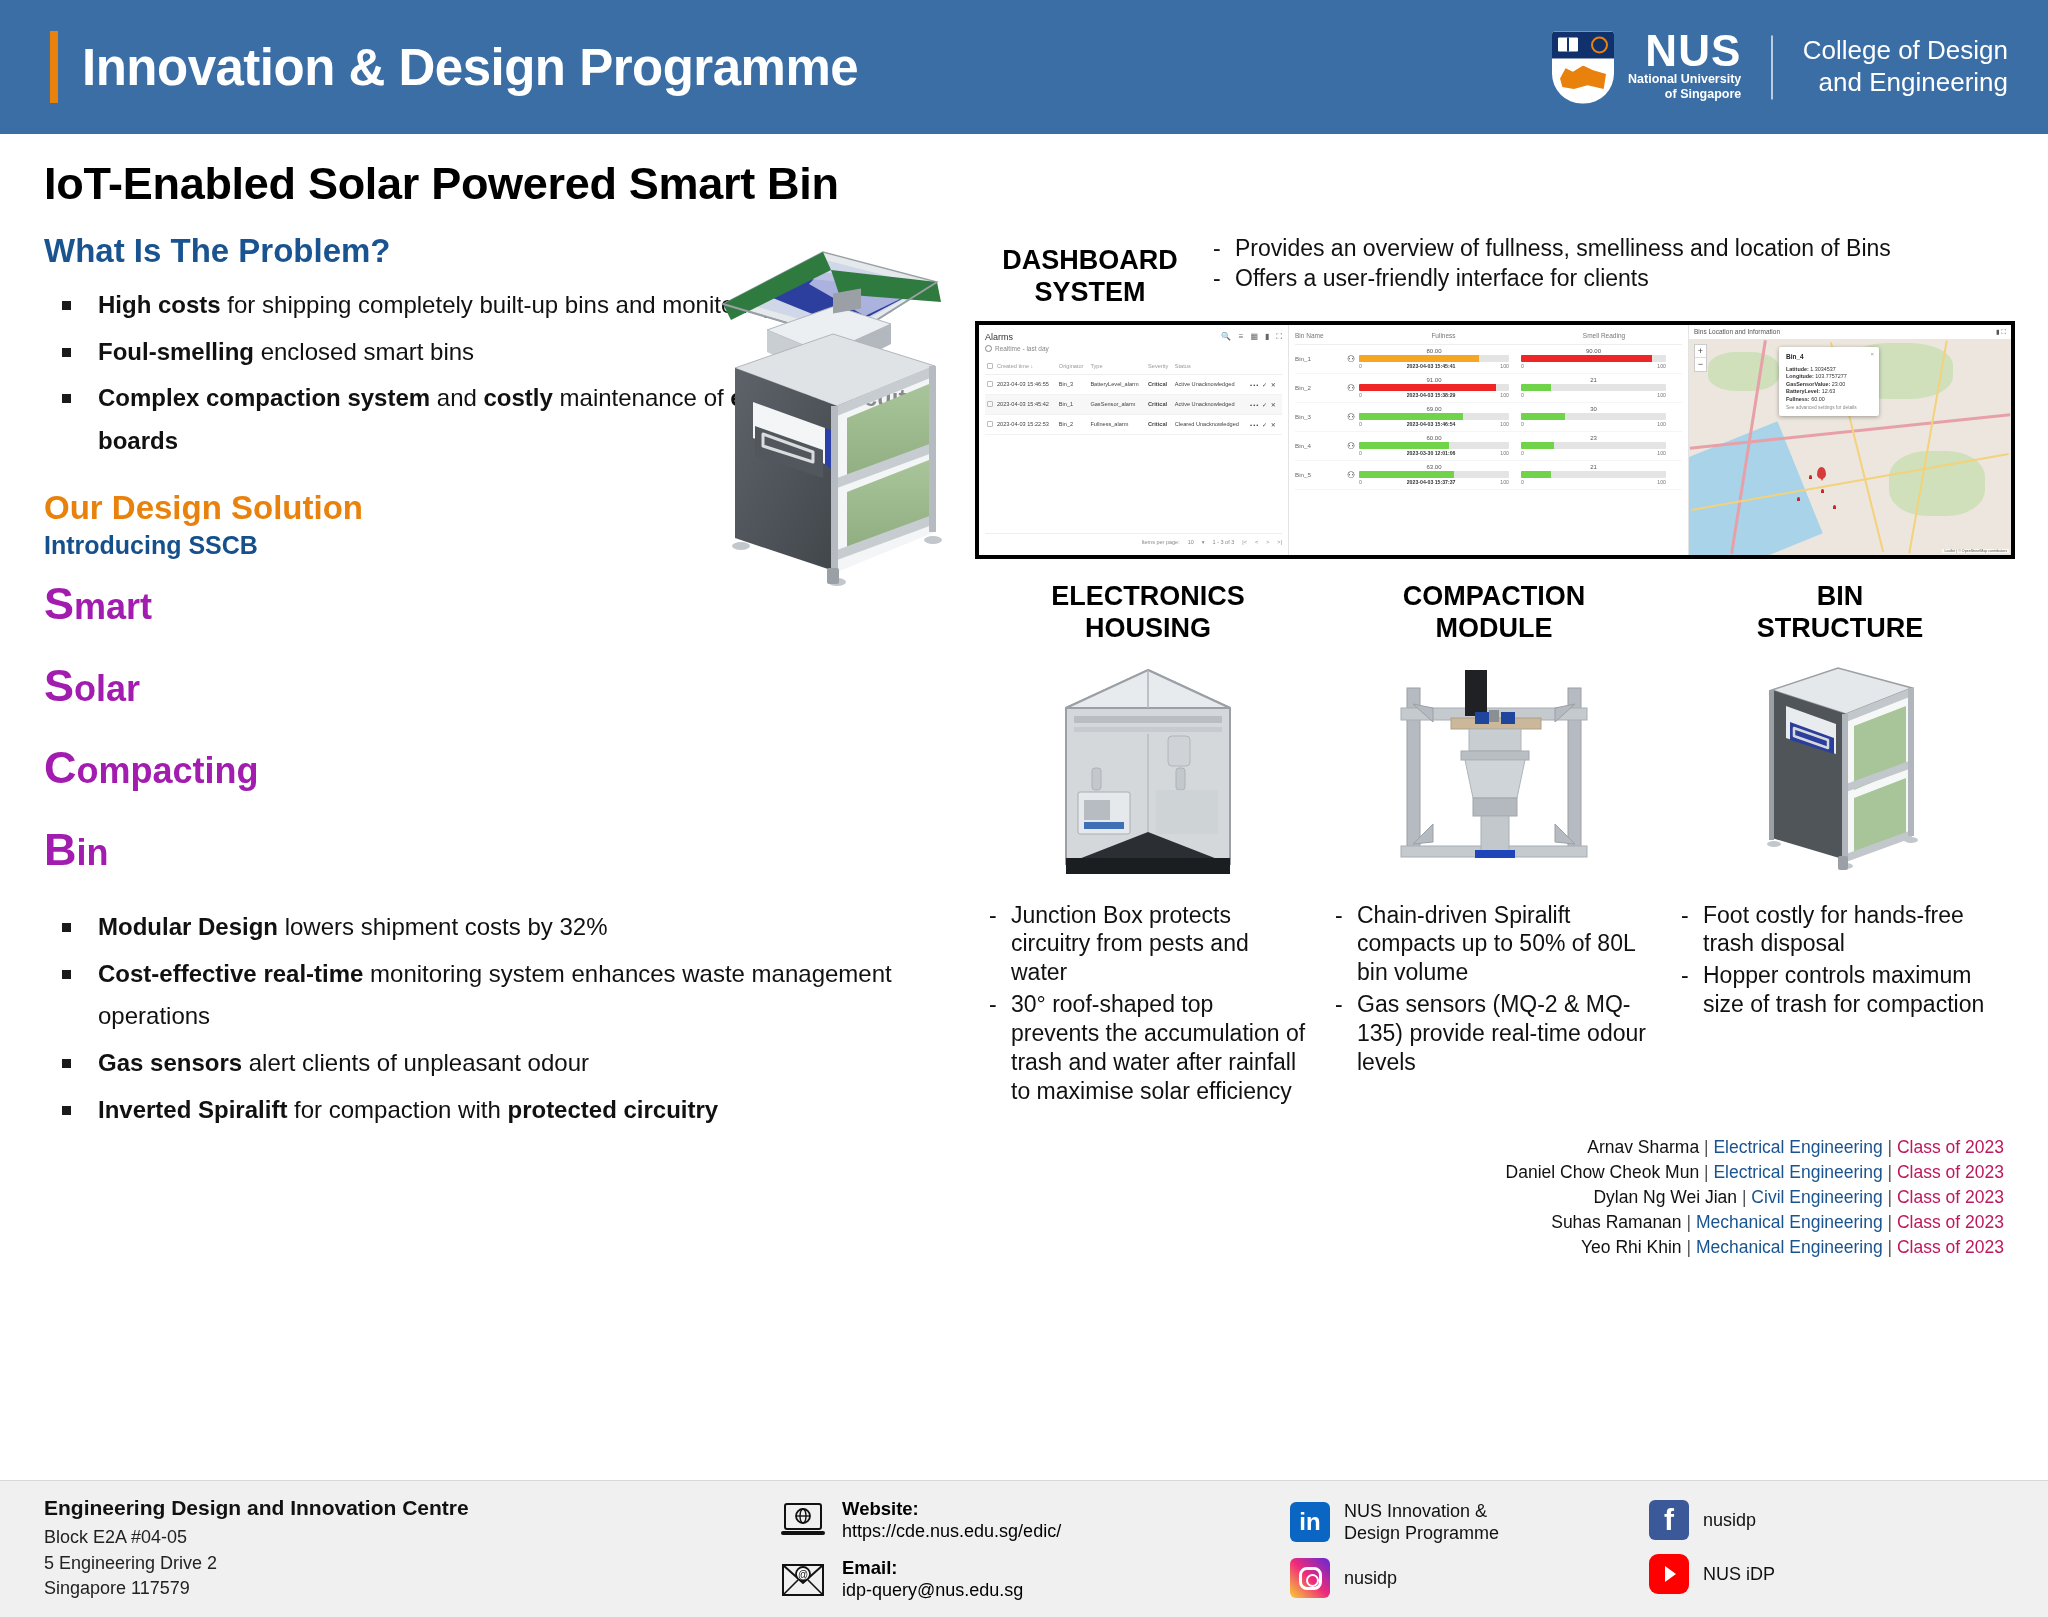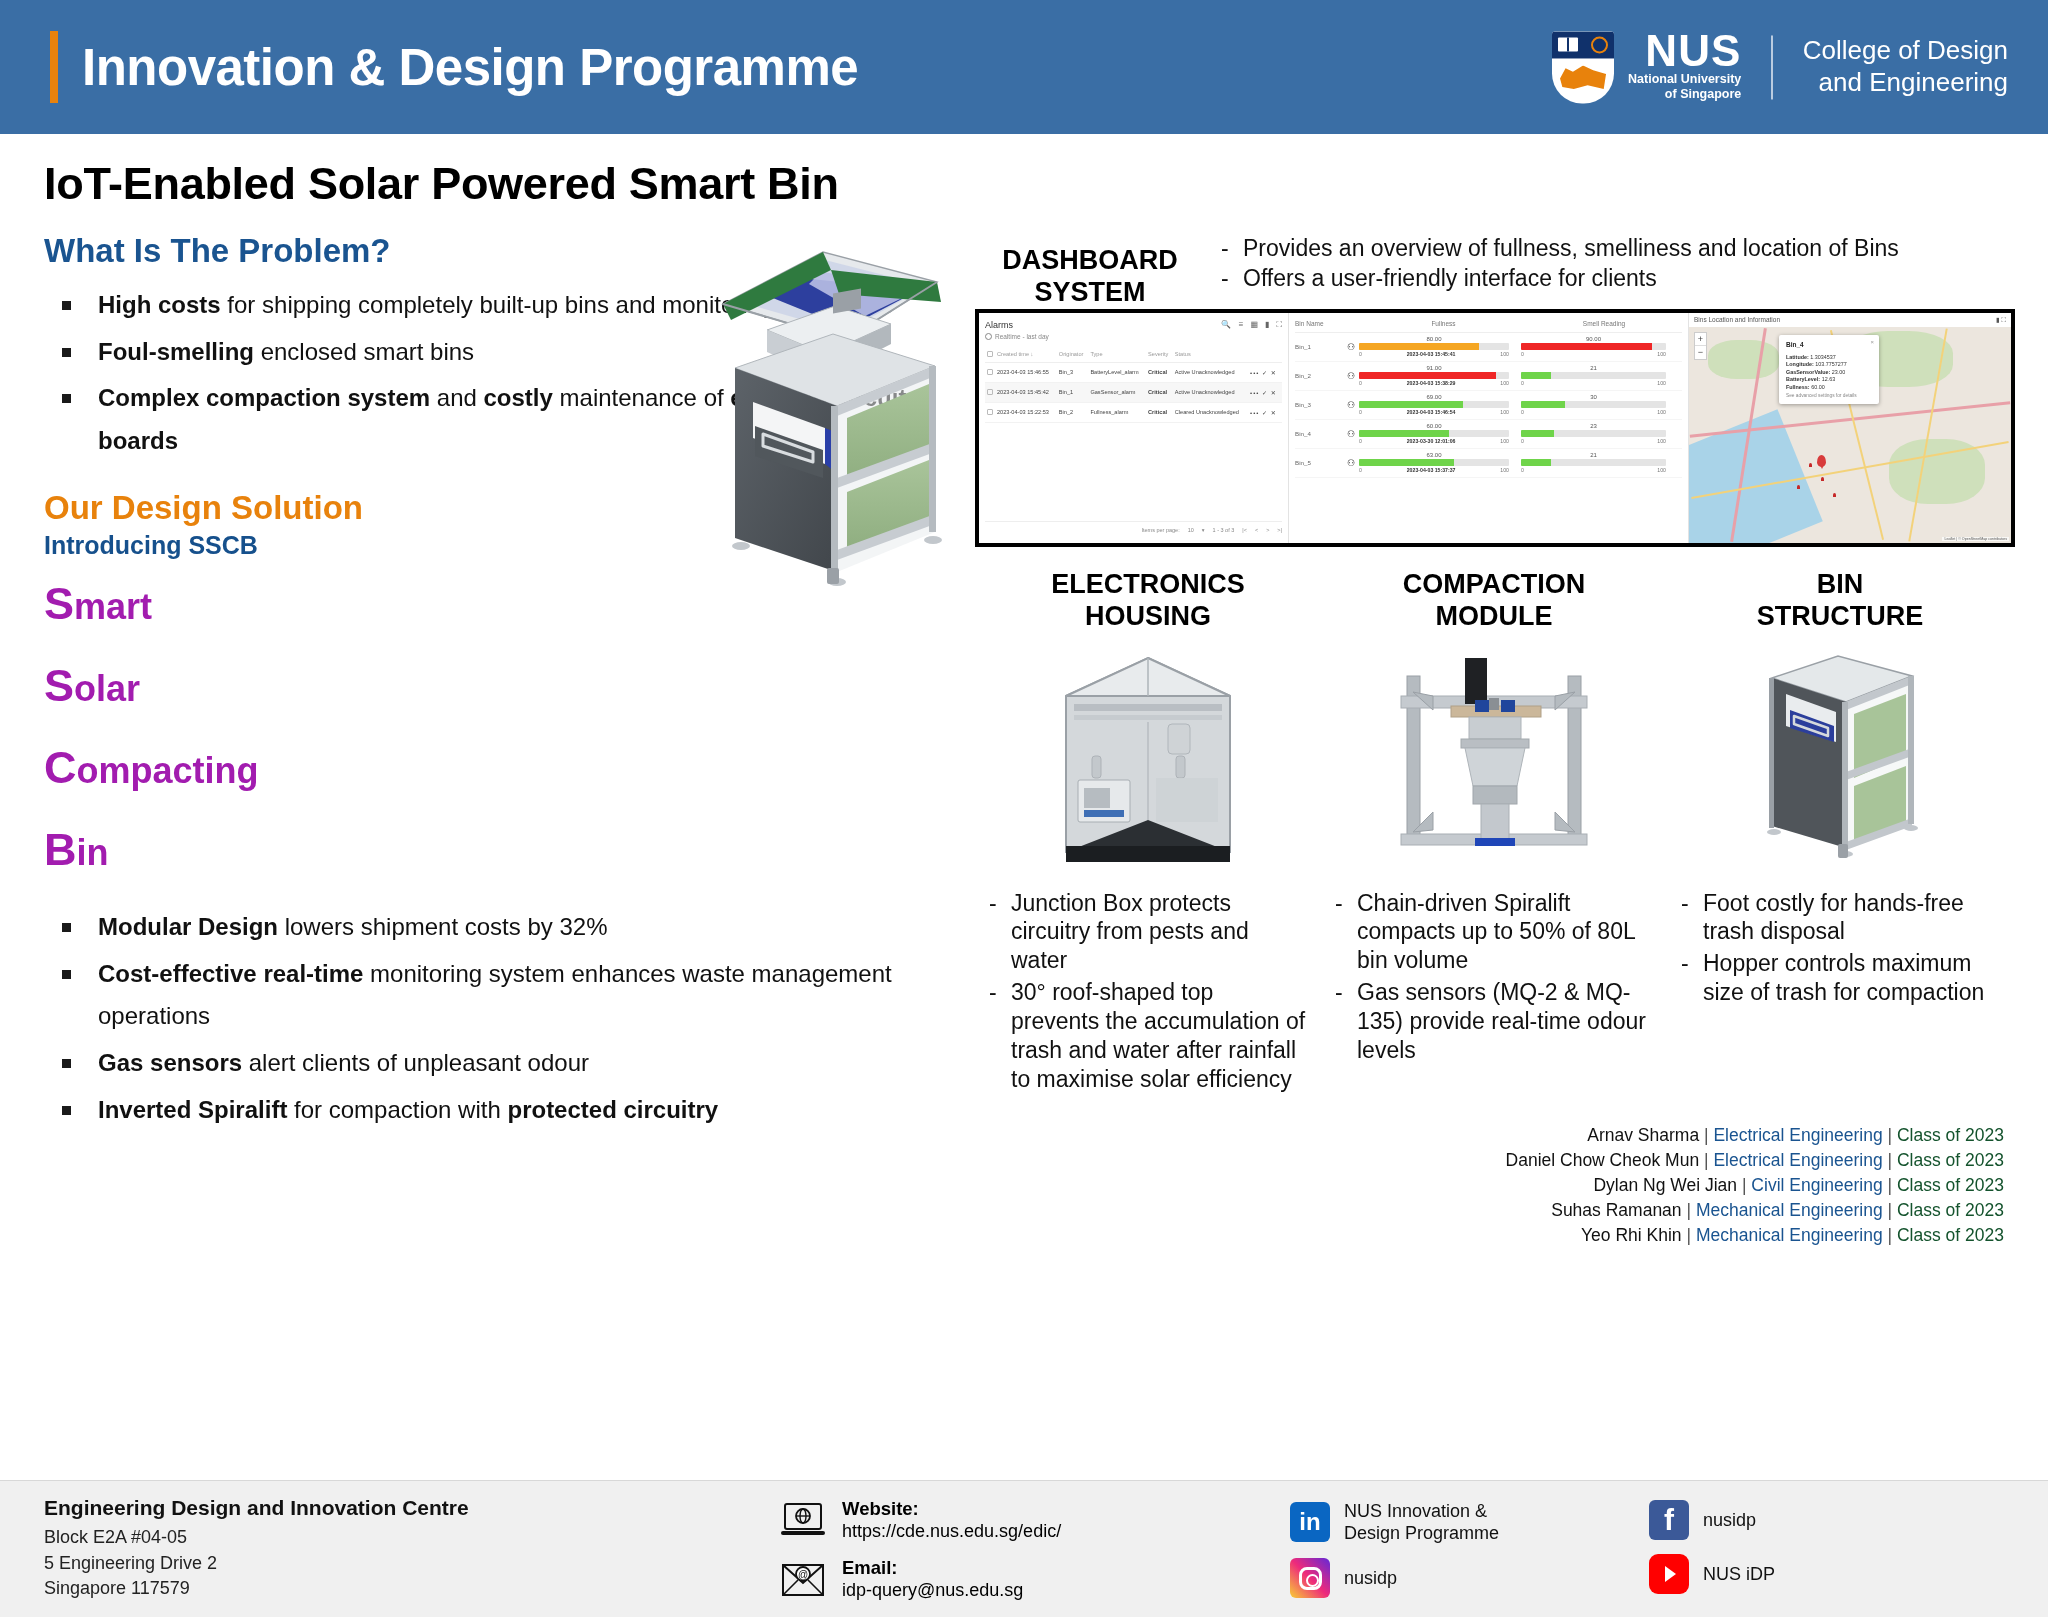--- a/index.html
+++ b/index.html
@@ -116,21 +116,21 @@
     font-size: 36px; font-weight: bold; color: #a21caf; margin-bottom: 30px;
   }
   .sscb-word span.cap { font-size: 45px; }
 
   .bin-render {
     position: absolute; right: 20px; top: 10px;
     width: 250px; height: 400px;
   }
 
   
-  .dash-top { display: flex; align-items: flex-start; gap: 16px; margin-bottom: 0; }
+  .dash-top { display: flex; align-items: flex-start; gap: 8px; margin-bottom: 12px; }
   .dash-title {
     font-size: 27px; font-weight: bold; color: #000;
     text-align: center; width: 230px; line-height: 1.2; padding-top: 14px;
     flex-shrink: 0;
   }
   .dash-desc { flex: 1; padding-top: 4px; }
   .dash-desc-item {
     display: flex; gap: 12px; font-size: 23px; line-height: 1.22; color: #111; margin-bottom: 2px;
   }
   .dash-desc-item .dash { width: 10px; flex-shrink: 0; }
@@ -208,21 +208,21 @@
   }
   .module-img { height: 230px; display: flex; align-items: center; justify-content: center; }
   .module-list { margin-top: 14px; }
   .mod-item { display: flex; gap: 12px; font-size: 23px; line-height: 1.26; color: #111; margin-bottom: 3px; }
   .mod-item .dash { width: 10px; flex-shrink: 0; }
 
   
   .authors { text-align: right; padding-right: 24px; margin-top: 26px; }
   .author-line { font-size: 17.5px; line-height: 1.42; color: #111; }
   .author-line .dept { color: #1a5490; }
-  .author-line .yr { color: #14532d; }
+  .author-line .yr { color: #be185d; }
   .author-line .sep { color: #555; }
 
   
   .footer {
     position: absolute; left: 0; right: 0; bottom: 0; height: 137px;
     background: #f0f0f0; border-top: 1px solid #d8d8d8;
     display: flex; align-items: center; padding: 4px 40px;
   }
   .f-addr { width: 740px; padding-left: 4px; }
   .f-addr h3 { font-size: 21px; font-weight: bold; color: #111; margin-bottom: 5px; }

